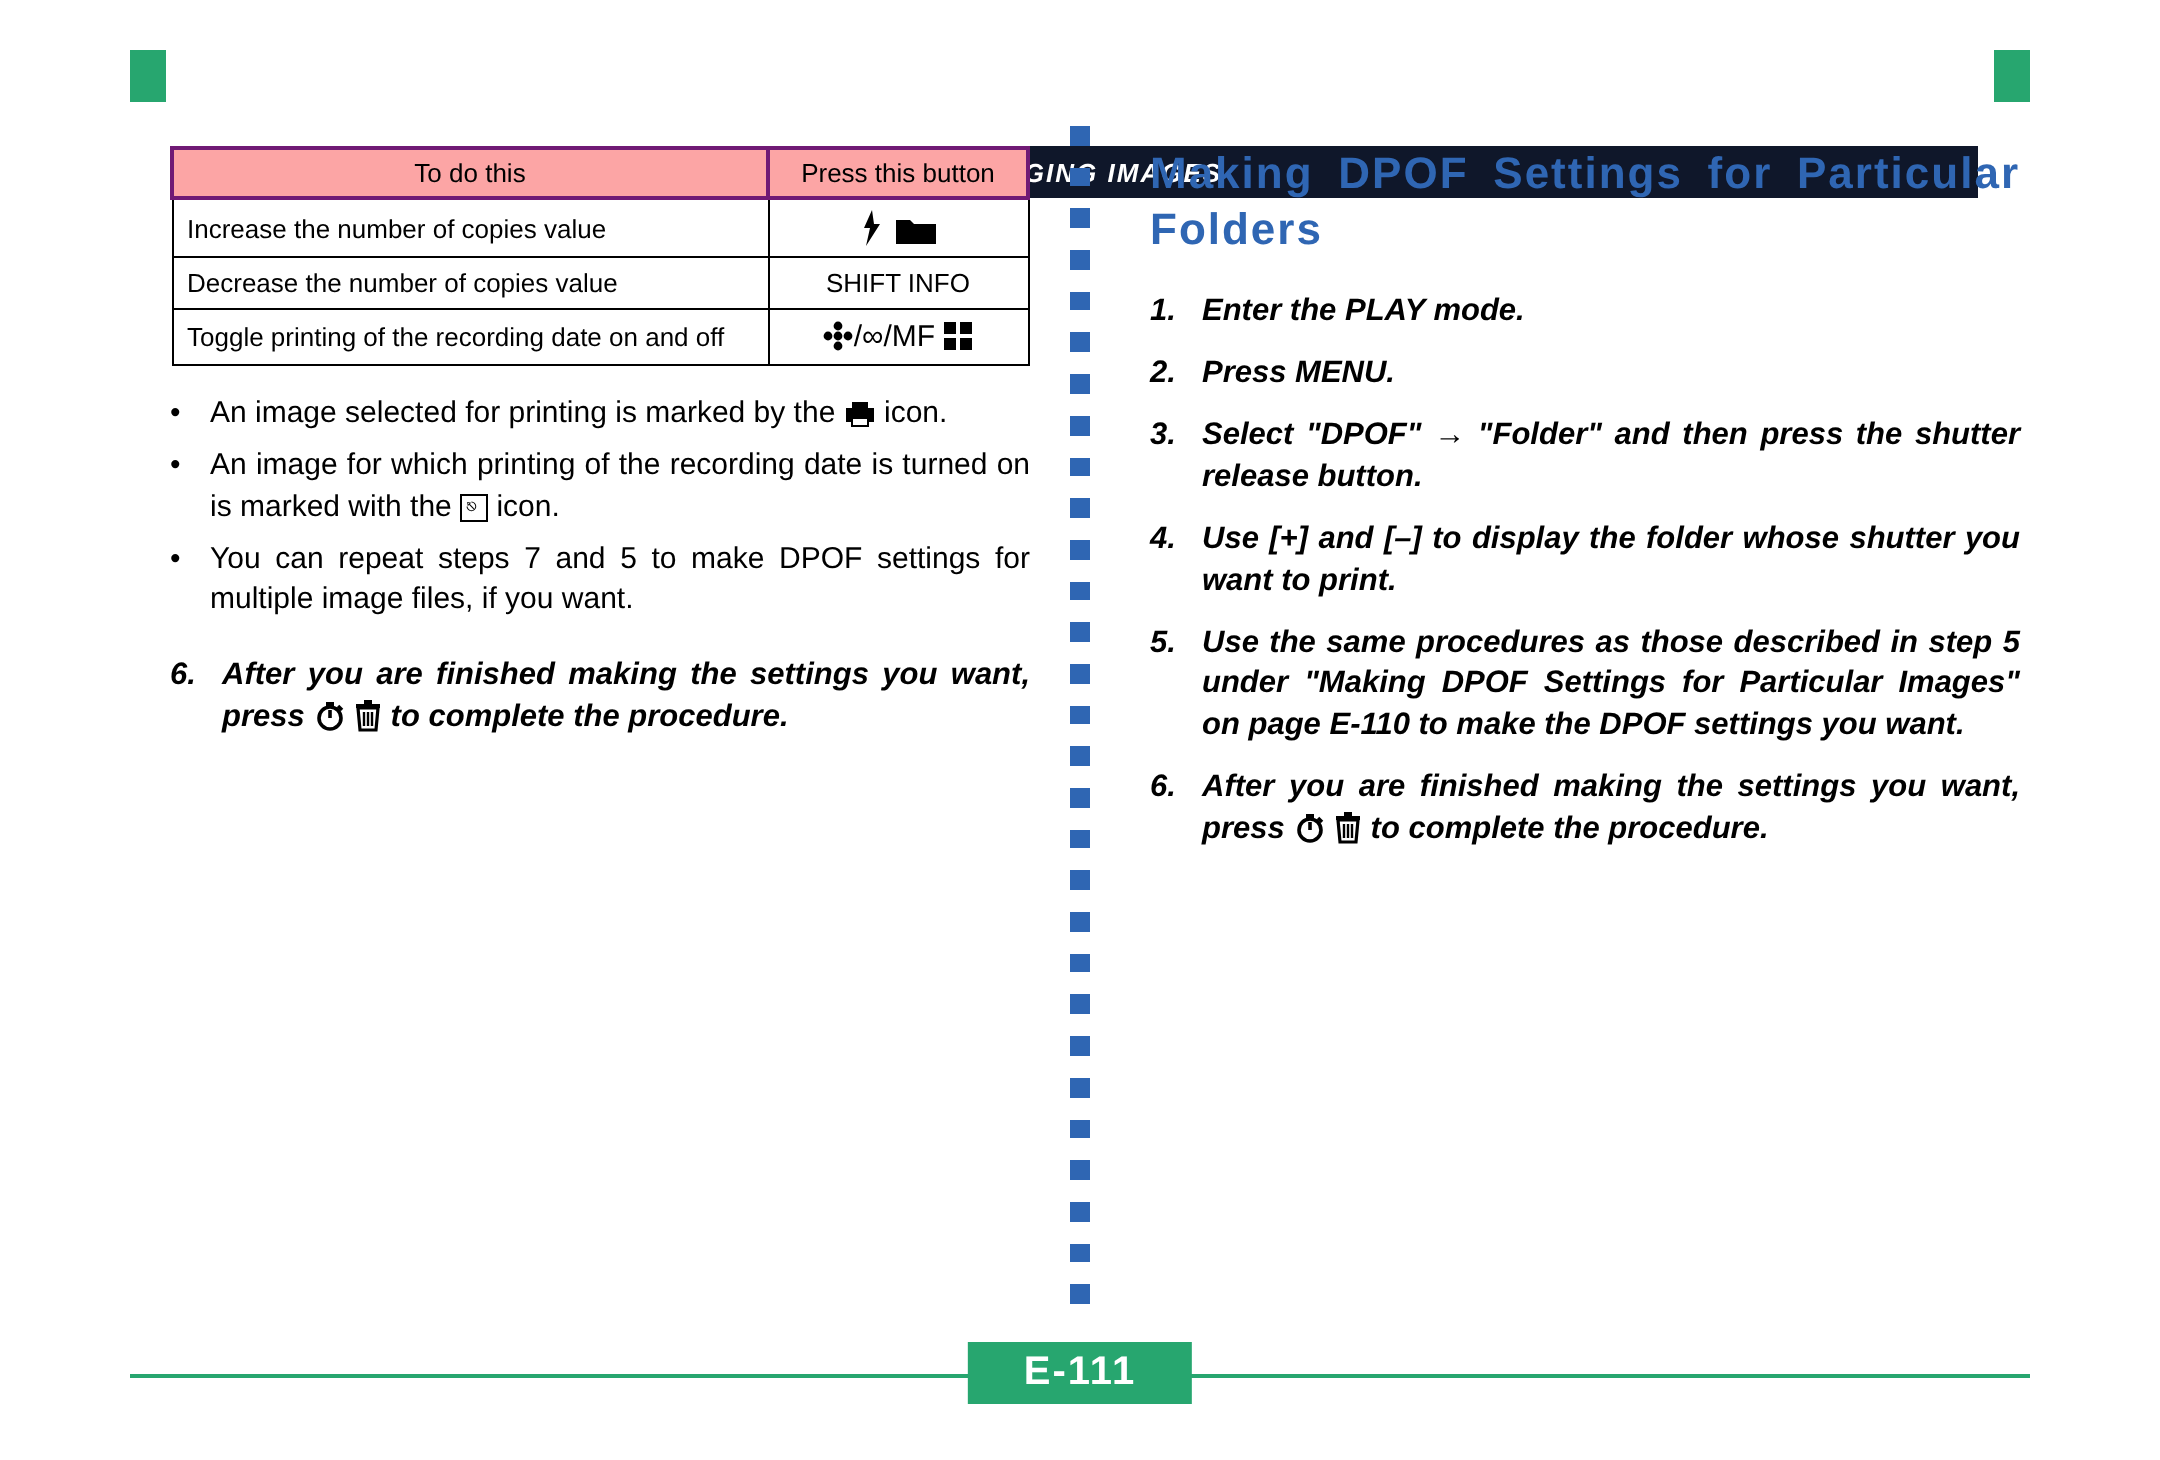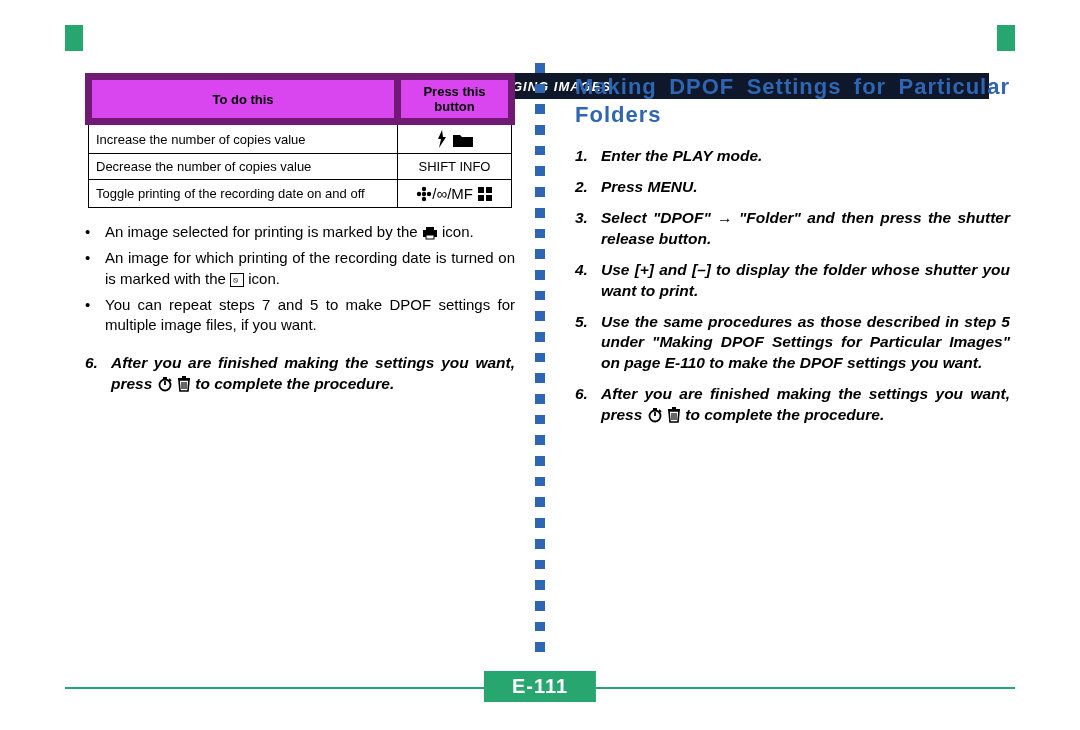--- a/index.html
+++ b/index.html
@@ -80,23 +80,23 @@
     width: 10px; height: 10px;
     background: #2F66B3;
     margin-bottom: 11px;
   }
   table.btn-table {
     width: 100%;
     border-collapse: collapse;
     font-size: 13px;
   }
   table.btn-table th {
-    background: #d946ef;
-    border: 7px solid #701a75;
-    font-weight: bold;
+    background: #fca5a5;
+    border: 2px solid #701a75;
+    font-weight: normal;
     padding: 4px 6px;
     text-align: center;
   }
   table.btn-table td {
     border: 1px solid #000;
     padding: 5px 7px;
     vertical-align: middle;
   }
   table.btn-table td.action { text-align: justify; text-align-last: left; }
   table.btn-table td.button { text-align: center; }
@@ -197,21 +197,21 @@
   </div>
 
   <div class="columns">
 
     <div class="col col-left">
 
       <table class="btn-table">
         <thead>
           <tr>
             <th>To do this</th>
-            <th style="width:114px">Press this button</th>
+            <th style="width:130px">Press this button</th>
           </tr>
         </thead>
         <tbody>
           <tr>
             <td class="action">Increase the number of copies value</td>
             <td class="button">
               <svg class="icon" width="14" height="18" viewBox="0 0 14 18">
                   <path d="M7 0 L3 9 L6 9 L4 18 L11 7 L8 7 Z" fill="#000"></path>
                 </svg>
               <svg class="icon" width="22" height="16" viewBox="0 0 22 16">

